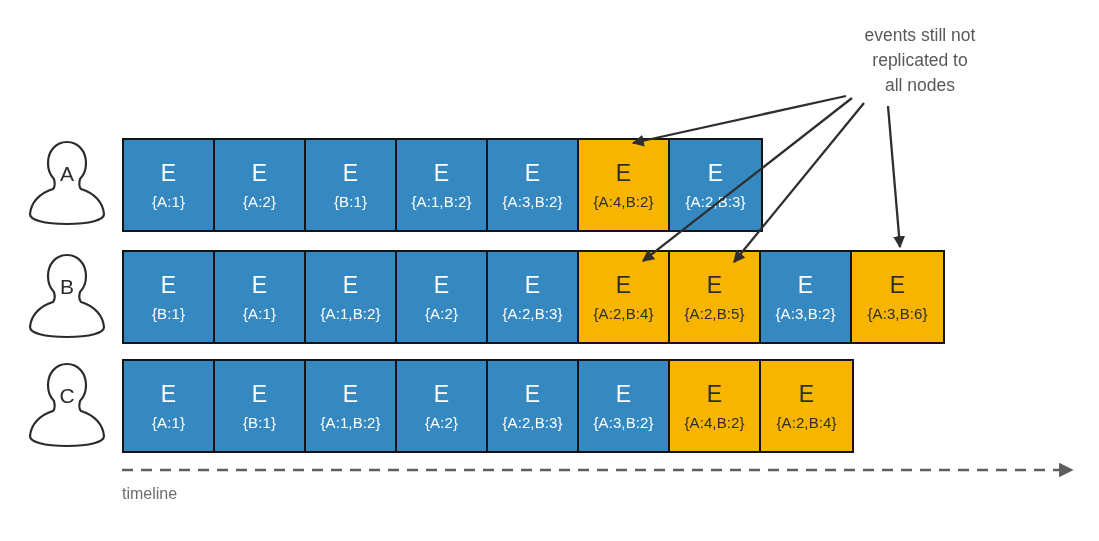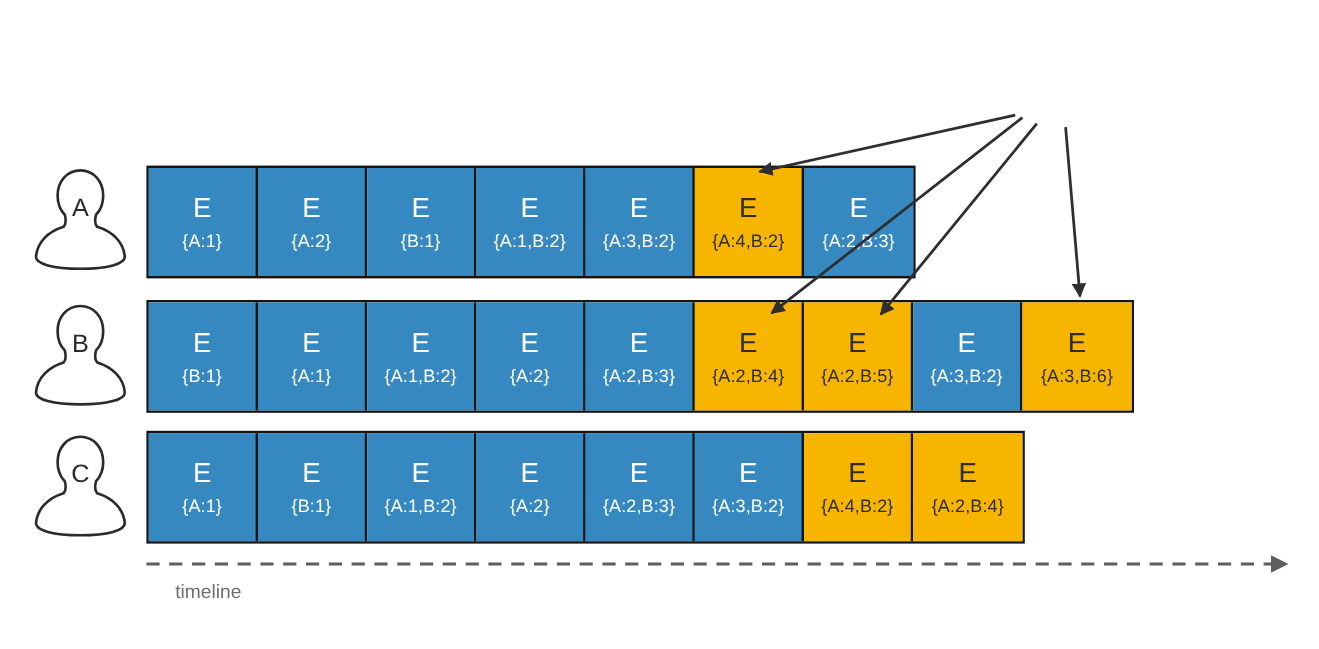--- a/index.html
+++ b/index.html
@@ -237,22 +237,27 @@
       <div class="cell amber">
         <div class="ev">E</div>
         <div class="tag">{A:4,B:2}</div>
       </div>
       <div class="cell amber">
         <div class="ev">E</div>
         <div class="tag">{A:2,B:4}</div>
       </div>
     </div>
 
-
-  <div class="timeline-label" style="left:122px; top:485px;margin-left:24px;">timeline</div>
+  <div class="annotation" id="annotation-text" style="left:820px; top:23px; width:200px;">
+      <div>events still not</div>
+      <div>replicated to</div>
+      <div>all nodes</div>
+    </div>
+
+  <div class="timeline-label" style="left:122px; top:485px;">timeline</div>
 
   <svg id="overlay" viewBox="0 0 1099 541">
     <defs>
       <marker id="ah" viewBox="0 0 10 10" refX="9" refY="5" markerWidth="5.2" markerHeight="5.2" orient="auto-start-reverse">
         <path d="M 0 0 L 10 5 L 0 10 z" fill="#2e2e2e"></path>
       </marker>
       <marker id="ah-tl" viewBox="0 0 10 10" refX="2" refY="5" markerWidth="5.6" markerHeight="5.6" orient="auto">
         <path d="M 0 0 L 10 5 L 0 10 z" fill="#5e5e5e"></path>
       </marker>
     </defs>

